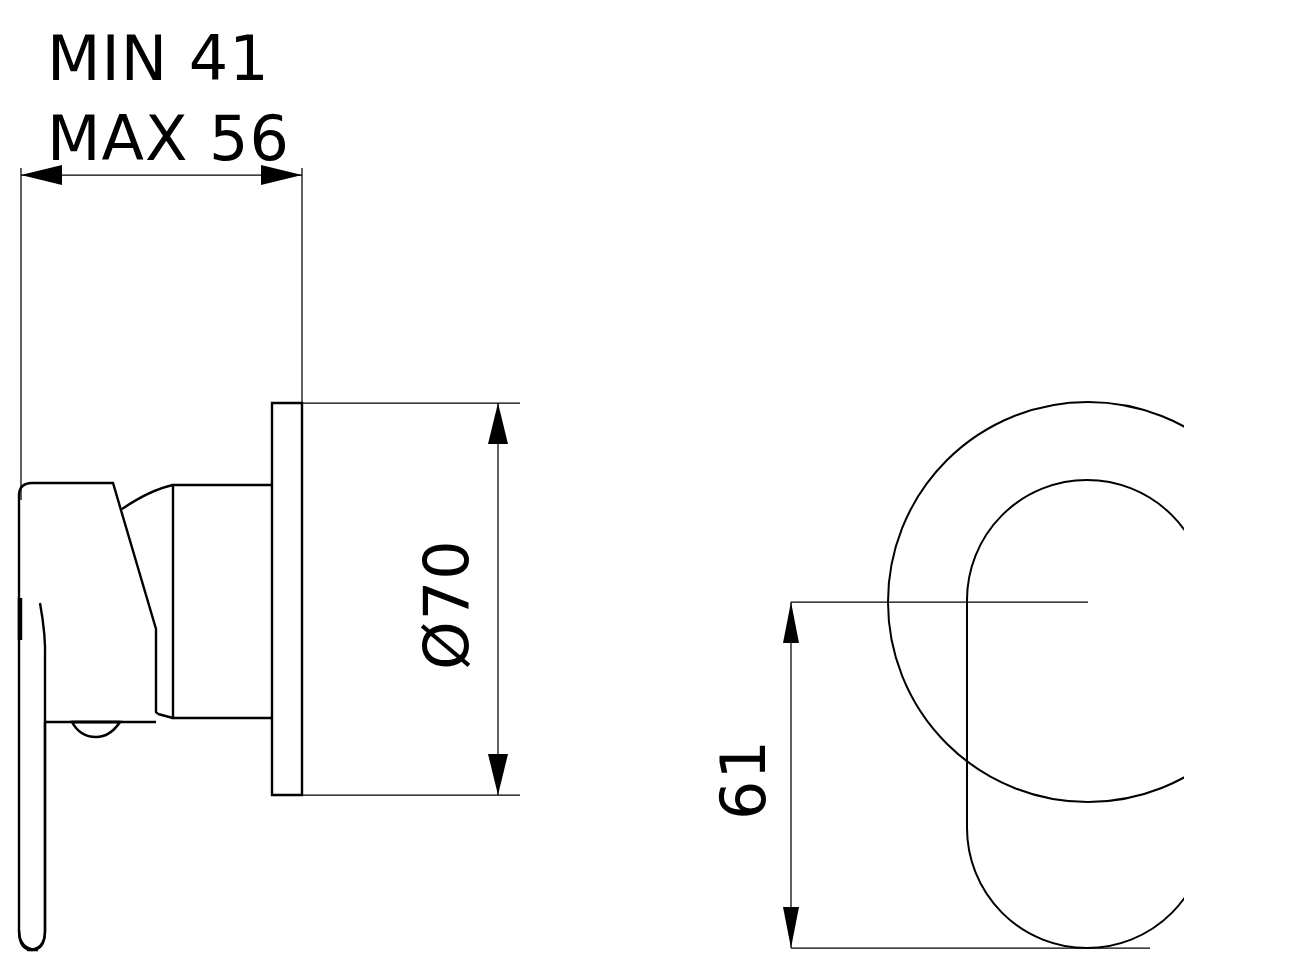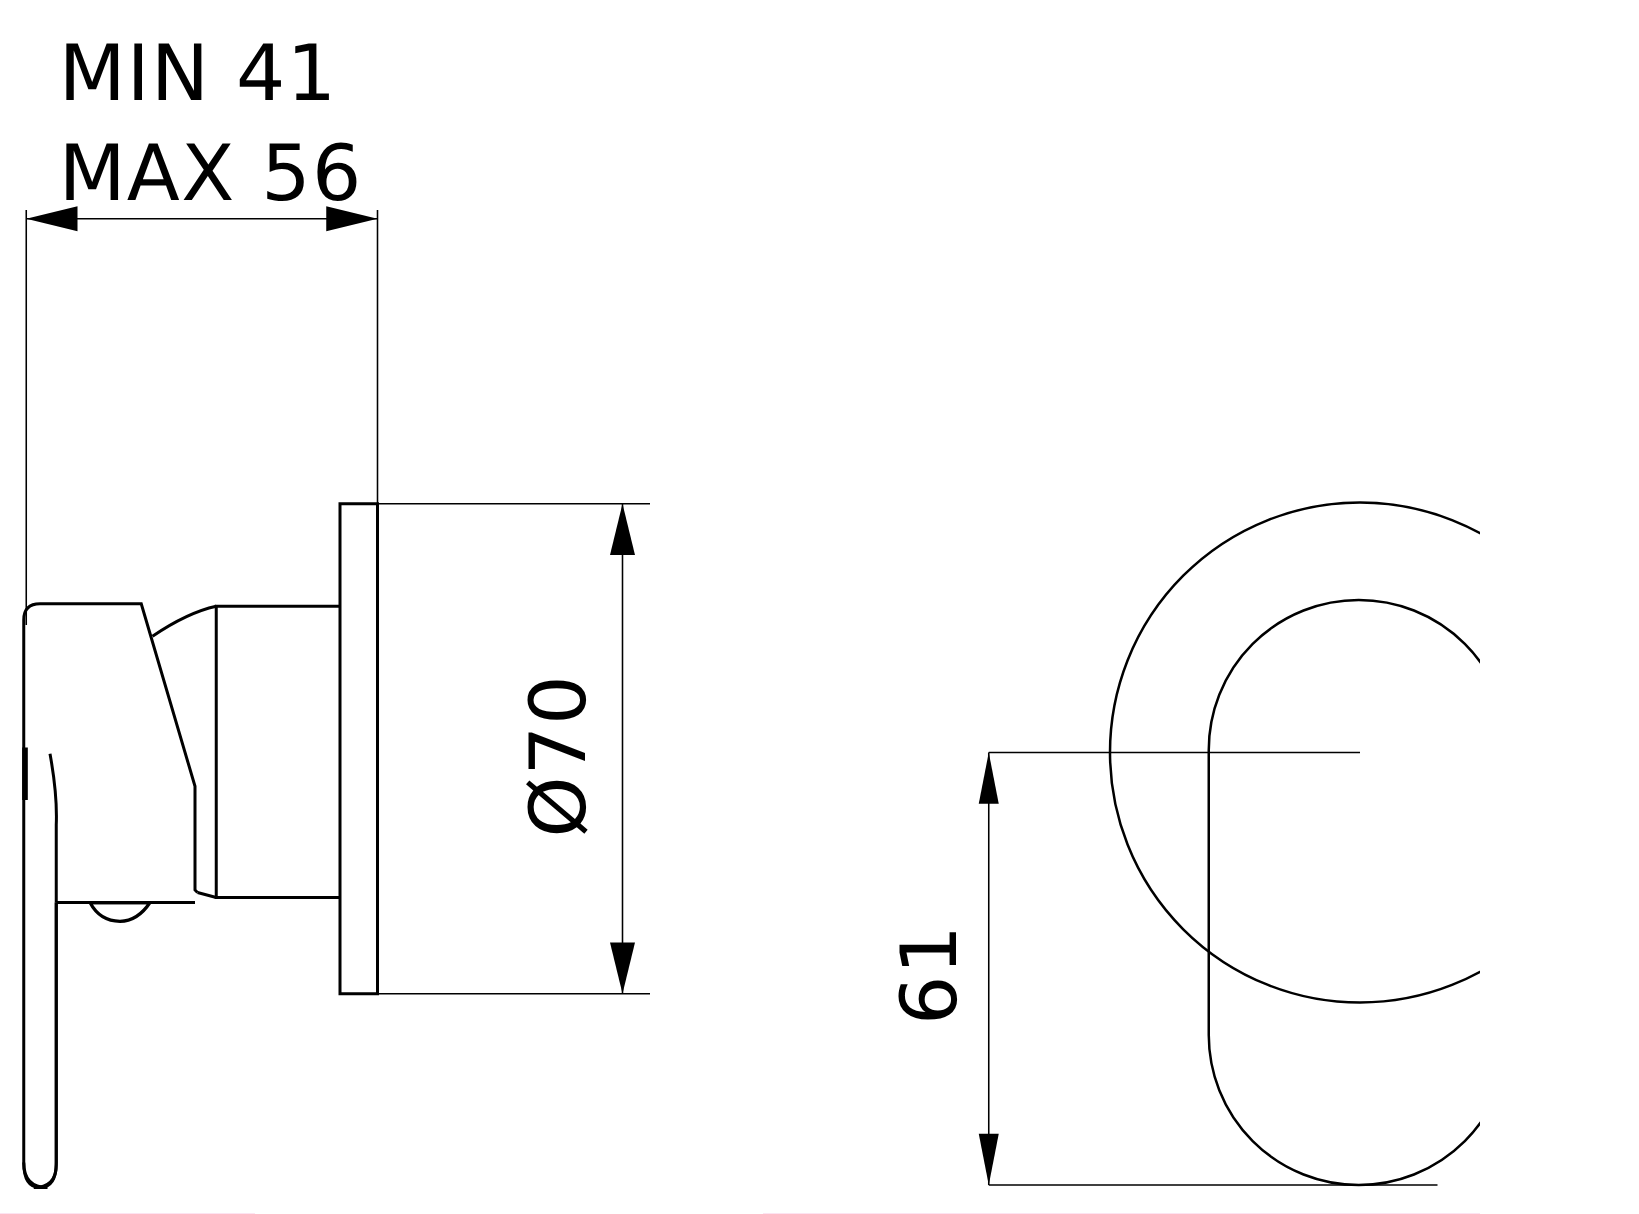--- a/index.html
+++ b/index.html
@@ -8,21 +8,21 @@
     padding: 0;
     background: #ffffff;
   }
   body {
     font-family: "DejaVu Sans", "Liberation Sans", sans-serif;
   }
   #drawing-root {
     position: relative;
     width: 1184px;
     height: 971px;
-    background: #f9a8d4;
+    background: #b91c1c;
     overflow: hidden;
   }
   svg#tech-drawing {
     display: block;
     width: 1311px;
     height: 971px;
   }
   .outline {
     fill: none;
     stroke: #000000;

